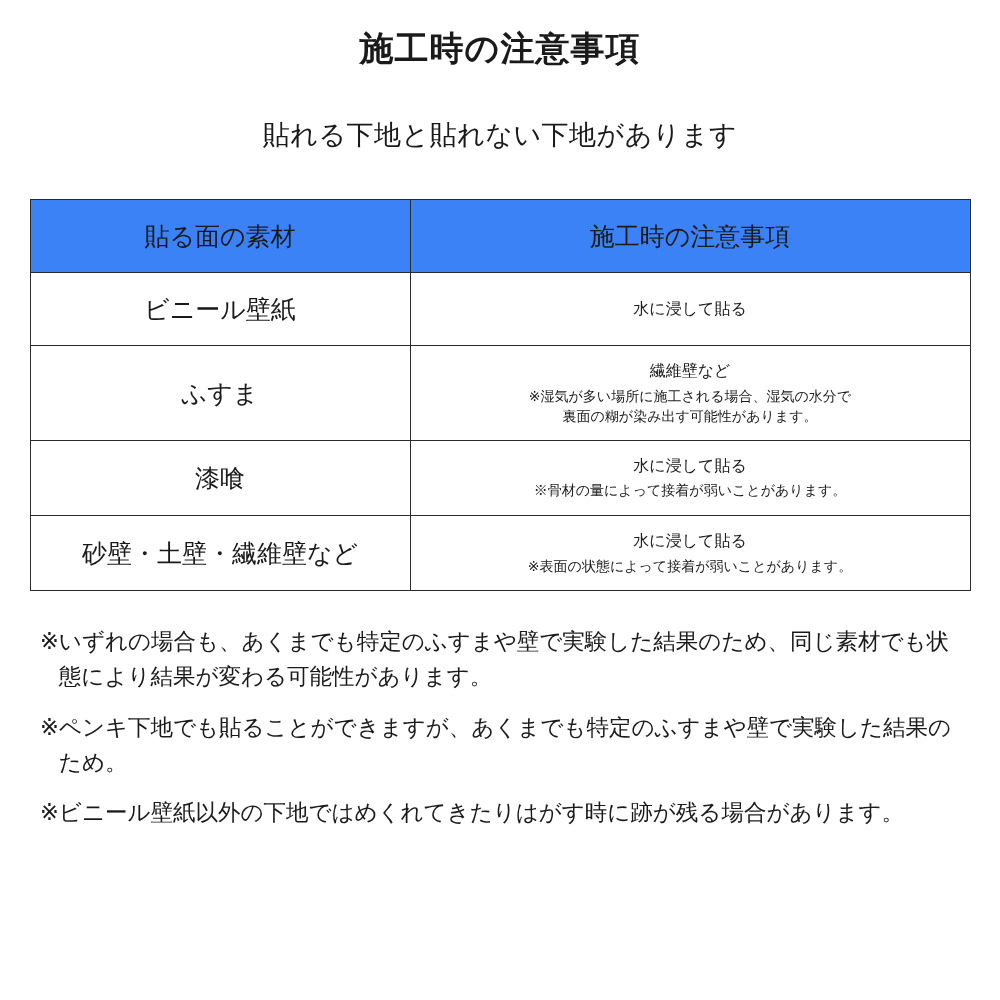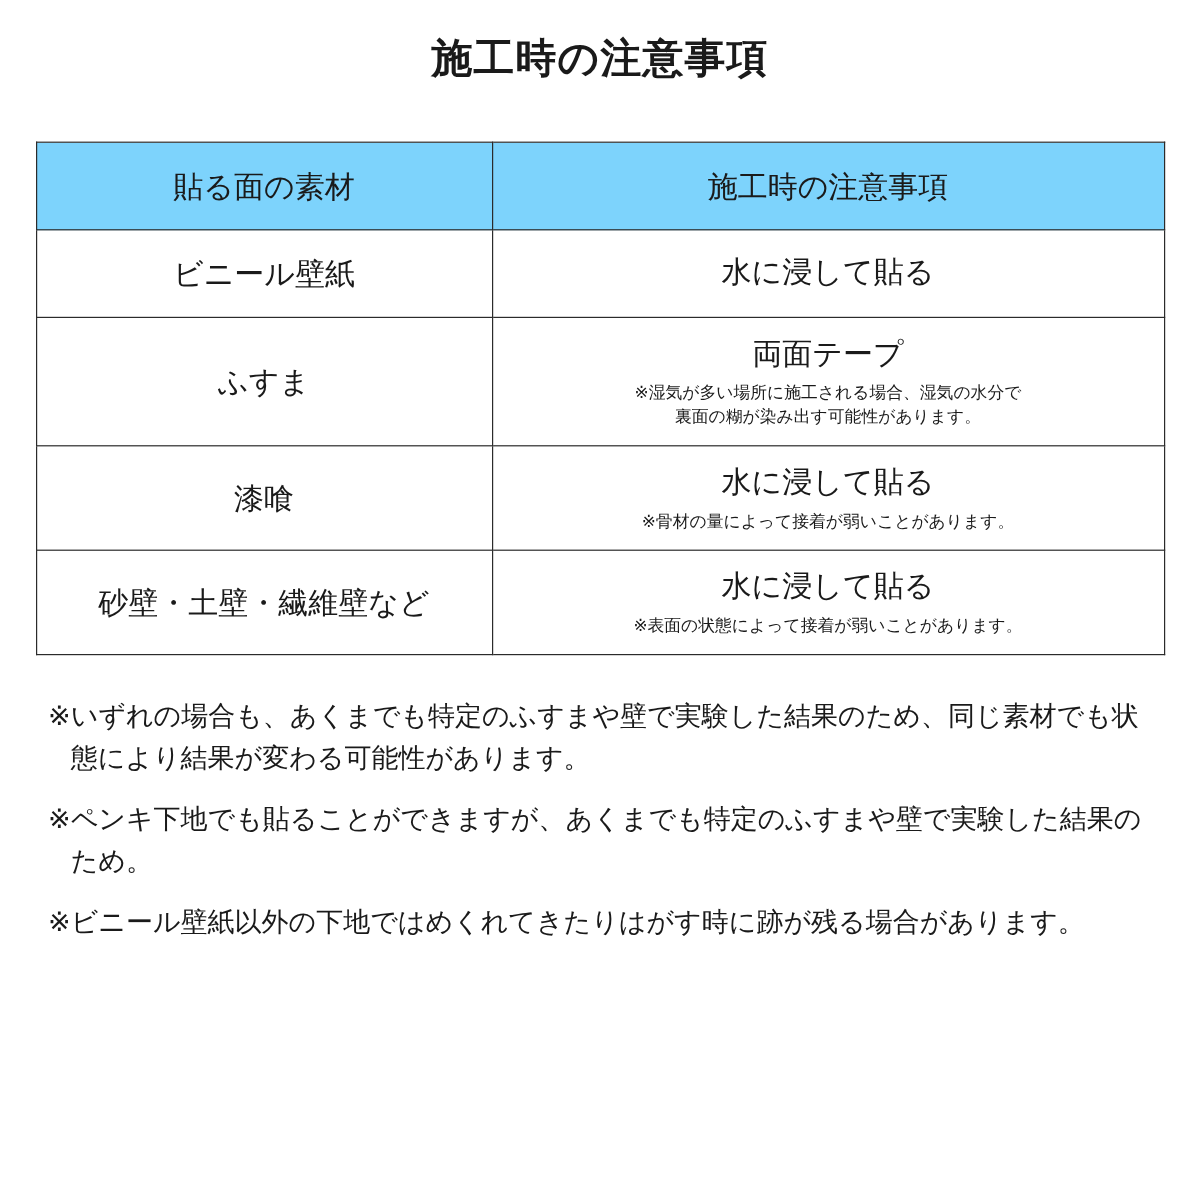--- a/index.html
+++ b/index.html
@@ -40,38 +40,38 @@
     margin: 46px auto 0 auto;
     table-layout: fixed;
   }
   table.compat th, table.compat td {
     border: 1px solid #2b2b2b;
     text-align: center;
     vertical-align: middle;
     padding: 0;
   }
   table.compat th {
-    background: #7dd3fc;
+    background: #3b82f6;
     font-weight: normal;
     font-size: 25px;
     height: 72px;
   }
   table.compat td {
     font-size: 25px;
     background: #ffffff;
     margin-top: 15px;
   }
   .col-a { width: 380px; }
   .col-b { width: 560px; }
   .cell-pad {
     padding: 14px 8px;
     line-height: 1.35;
   }
   .main-text {
-    font-size: 25px;
+    font-size: 16px;
     display: block;
   }
   .note-text {
     font-size: 14px;
     display: block;
     line-height: 1.45;
     margin-top: 4px;
   }
   .row-h1 { height: 72px; }
   .notes {
@@ -90,20 +90,21 @@
     flex: 1 1 auto;
   }
 </style>
 </head>
 <body>
 
 <div class="page">
 
   <div class="title">施工時の注意事項</div>
 
+  <div class="subtitle">貼れる下地と貼れない下地があります</div>
 
   <table class="compat">
     <colgroup>
       <col class="col-a">
       <col class="col-b">
     </colgroup>
     <thead>
       <tr>
         <th>貼る面の素材</th>
         <th>施工時の注意事項</th>
@@ -115,32 +116,32 @@
         <td class="row-h1">
           <div class="cell-pad">
             <span class="main-text">水に浸して貼る</span>
           </div>
         </td>
       </tr>
       <tr>
         <td>ふすま</td>
         <td>
           <div class="cell-pad">
-            <span class="main-text">両面テープ</span>
+            <span class="main-text">繊維壁など</span>
             <span class="note-text" style="white-space: pre-line;">※湿気が多い場所に施工される場合、湿気の水分で
 裏面の糊が染み出す可能性があります。</span>
           </div>
         </td>
       </tr>
       <tr>
         <td>漆喰</td>
         <td>
           <div class="cell-pad">
             <span class="main-text">水に浸して貼る</span>
-            <span class="note-text" style="white-space: pre-line;">※骨材の量によって接着が弱いことがあります。</span>
+            <span class="note-text" style="white-space: pre-line; font-family: Liberation Mono, monospace;">※骨材の量によって接着が弱いことがあります。</span>
           </div>
         </td>
       </tr>
       <tr>
         <td>砂壁・土壁・繊維壁など</td>
         <td>
           <div class="cell-pad">
             <span class="main-text">水に浸して貼る</span>
             <span class="note-text" style="white-space: pre-line;">※表面の状態によって接着が弱いことがあります。</span>
           </div>

